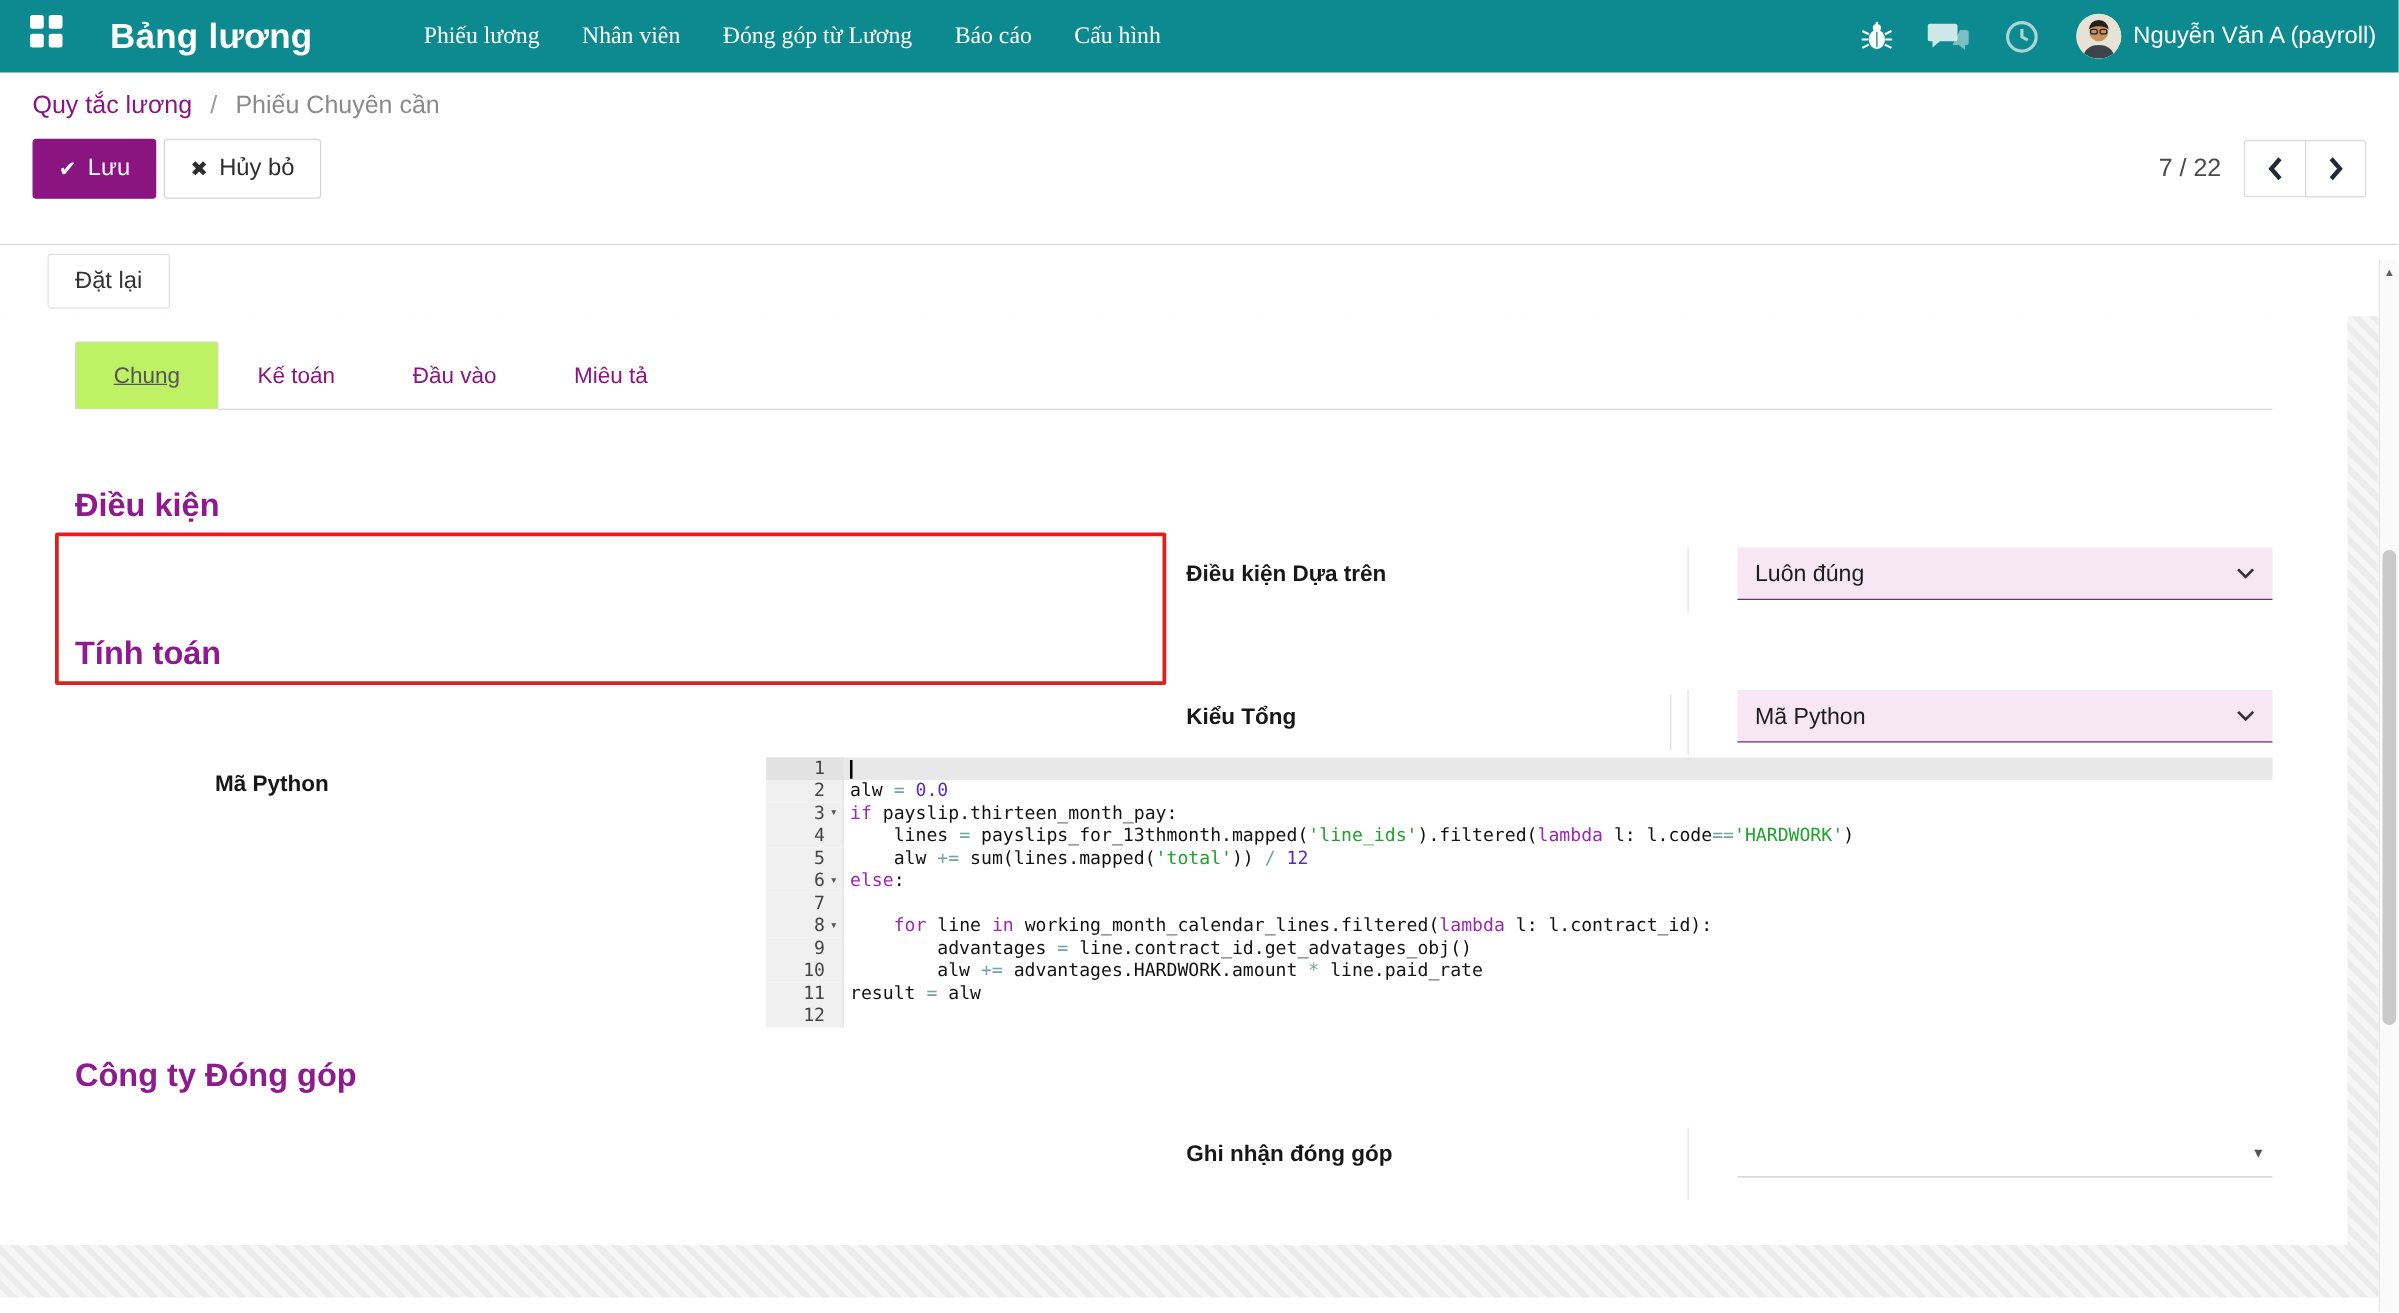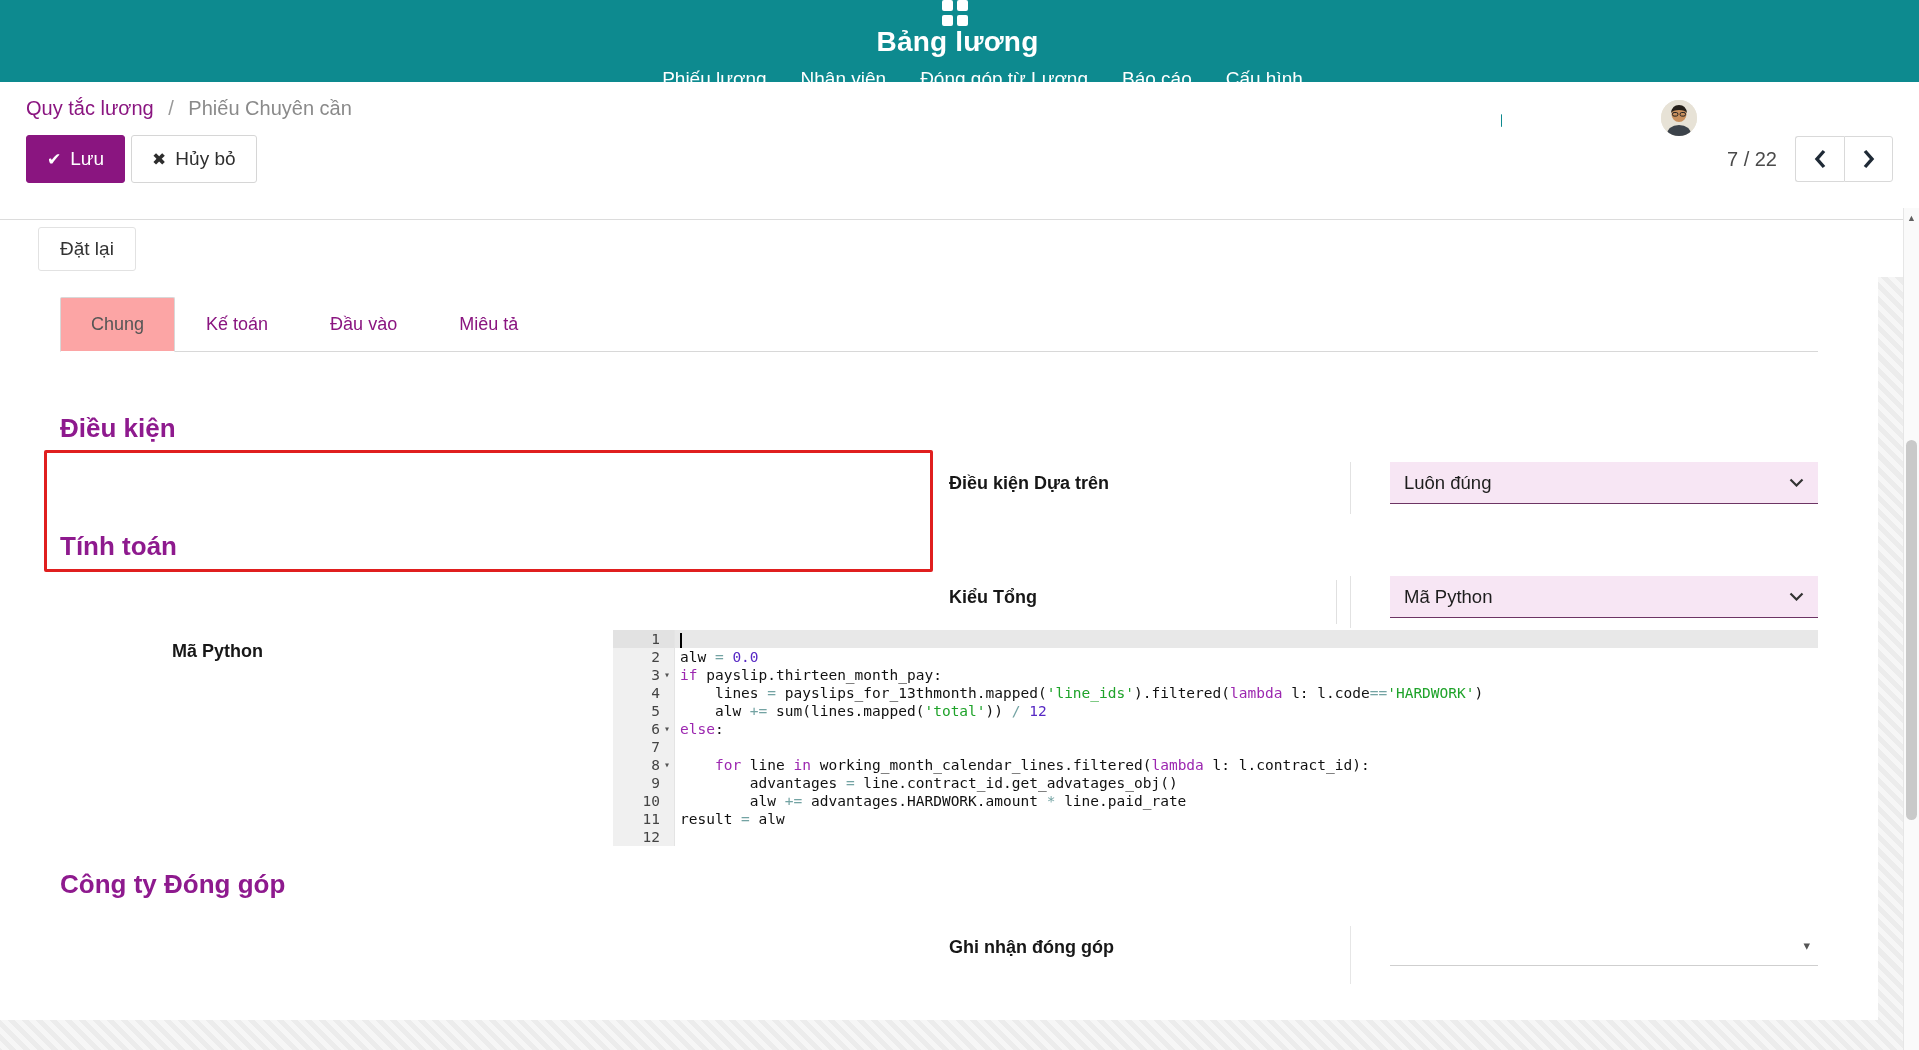--- a/index.html
+++ b/index.html
@@ -2,28 +2,28 @@
 <html style="--navbar_bg: #0d8a8f; --accent_purple: #8a1580; --heading_purple: #8e1a8e; --select_bg: #f7e6f4; --annotation_red: #e01f1f; --code_keyword: #9c27b0; --code_number: #5628c4; --code_string: #1fa32a; --code_comment: #2aa198; --code_operator: #73a3a3;"><head>
 <meta charset="utf-8">
 <style>
   * { margin:0; padding:0; box-sizing:border-box; }
   html,body { width:1919px; height:1050px; overflow:hidden; background:#fff;
               font-family:"Liberation Sans", sans-serif; }
 
   .page { position:relative; width:1919px; height:1050px; }
 
   
-  .navbar { height:82px; background:var(--navbar_bg,#0d8a8f); display:flex; align-items:center;
-            padding:0 18px; color:#fff;flex-direction:column; }
+  .navbar { height:58px; background:var(--navbar_bg,#0d8a8f); display:flex; align-items:center;
+            padding:0 18px; color:#fff; }
   .apps-btn { width:34px; height:34px; background:transparent; border:none; cursor:pointer;
               display:grid; grid-template-columns:11px 11px; grid-template-rows:11px 11px;
               gap:4px; margin:0 8px 0 6px; }
   .apps-btn span { background:#fff; border-radius:2px; }
   .brand { font-size:28px; font-weight:bold; margin:0 26px 0 22px; letter-spacing:.2px; cursor:pointer; }
-  .menu { display:flex; align-items:flex-end; margin-left:46px; }
+  .menu { display:flex; align-items:flex-end; margin-left:46px;font-family:Liberation Serif, serif; }
   .menu button { background:transparent; border:none; color:#fff; font-size:19px;
                  font-family:inherit; padding:10px 12px; margin:0 5px; cursor:pointer; }
   .nav-right { margin-left:auto; display:flex; align-items:center; }
   .nav-icon-btn { background:transparent; border:none; cursor:pointer; padding:0;
                   margin-left:28px; display:flex; align-items:center; }
   .avatar { width:36px; height:36px; border-radius:50%; overflow:hidden; margin-left:30px;
             background:#e9e4d8; flex:none; }
   .user-name { font-size:19px; margin-left:10px; cursor:pointer; }
 
   
@@ -53,22 +53,22 @@
 
   
   .content { position:relative; height:785px; width:1903px;
       background:repeating-linear-gradient(45deg,#f6f6f6 0 5px,#ececec 5px 10px); }
   .sheet { width:1878px; min-height:720px; background:#fff; padding:20px 60px 36px 60px; }
 
   .tabs { display:flex; border-bottom:1px solid #d8d8d8; }
   .tab { font-family:inherit; font-size:18px; padding:16px 30px; background:transparent;
          border:1px solid transparent; color:var(--accent_purple,#8a1580); cursor:pointer;
          margin-bottom:-1px; }
-  .tab.active { background:#fca5a5; color:#555; border-color:#d8d8d8; border-bottom-color:#fff;
-                border-radius:2px 2px 0 0; }
+  .tab.active { background:#bef264; color:#555; border-color:#d8d8d8; border-bottom-color:#fff;
+                border-radius:2px 2px 0 0;text-decoration:underline; }
 
   .section { position:relative; }
   .section h2 { font-size:26px; line-height:36px; color:var(--heading_purple,#8e1a8e);
                 font-weight:bold; }
   .section-condition h2 { margin-top:58px; }
   .annotation { position:absolute; left:-16px; top:40px; width:889px; height:122px;
       border:3px solid var(--annotation_red,#e01f1f); border-radius:2px; pointer-events:none; z-index:5; }
 
   .field-row { display:flex; align-items:flex-start; margin-top:16px;justify-content:flex-end; }
   .field-label { width:402px; flex:none; border-right:1px solid #e2e2e2; min-height:52px;

